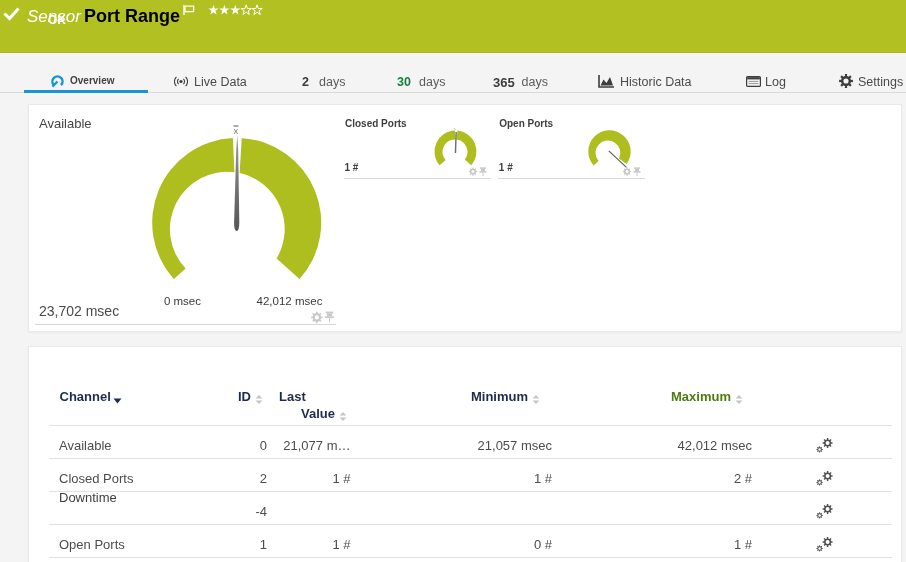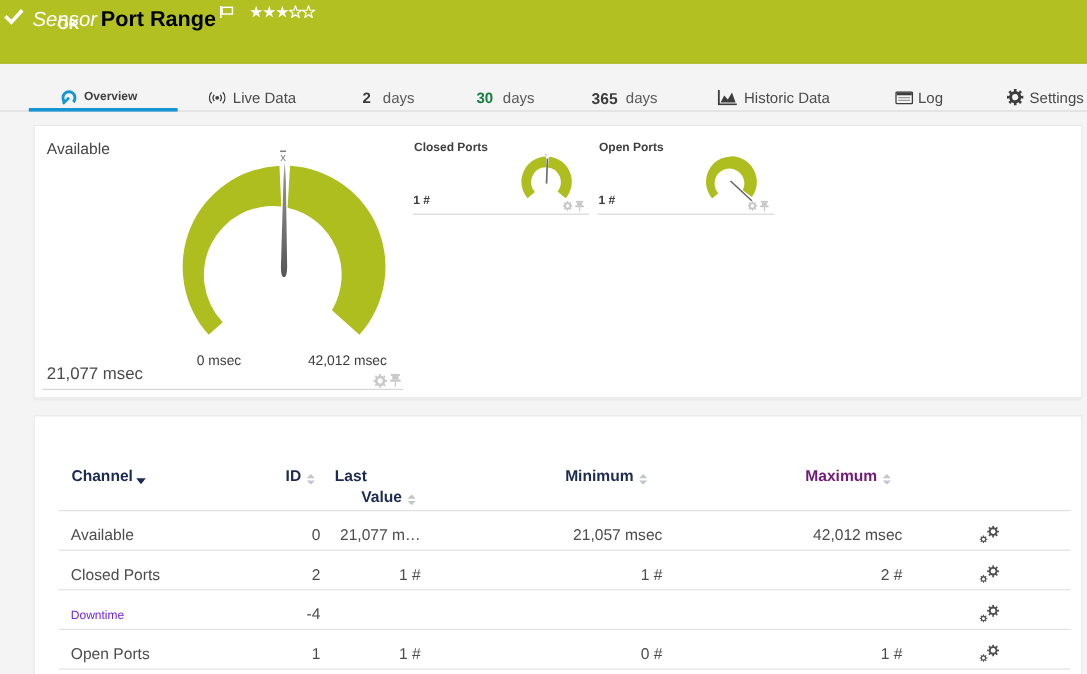--- a/index.html
+++ b/index.html
@@ -101,21 +101,21 @@
 
     <path d="M410.65 60.28 A21 21 0 0 1 425.99 25.51 L426.20 34.40 A12.4 12.4 0 0 0 416.71 55.01 Z" fill="#aebe1f"></path>
     <path d="M428.48 25.59 A21 21 0 0 1 442.35 60.28 L435.71 54.51 A12.4 12.4 0 0 0 427.63 34.51 Z" fill="#aebe1f"></path>
     <line x1="427.18" y1="27.01" x2="426.45" y2="48.0" stroke="#6d6d6d" stroke-width="1.4"></line>
     <line x1="424.9" y1="23.2" x2="427.0" y2="24.6" stroke="#c2c2c2" stroke-width="0.9"></line>
 
     <path d="M564.50 60.41 A21.2 21.2 0 1 1 597.54 59.11 L589.96 53.50 A12.4 12.4 0 1 0 569.54 56.03 Z" fill="#aebe1f"></path>
     <line x1="597.47" y1="62.32" x2="579.77" y2="45.82" stroke="#5f5f5f" stroke-width="1.2"></line>
   </svg>
 
-  <span class="abs" style="left:10px;top:197.5px;font-size:14px;color:#4a4a4a">21,077 msec</span>
+  <span class="abs" style="left:10px;top:197.5px;font-size:14px;color:#4a4a4a">23,702 msec</span>
   <div class="abs" style="left:117px;top:189.5px;width:73px;text-align:center;font-size:11.5px;color:#3b3b3b">0 msec</div>
   <div class="abs" style="left:224px;top:189.5px;width:73px;text-align:center;font-size:11.5px;color:#3b3b3b">42,012 msec</div>
 
   <svg class="abs" style="left:282px;top:205.5px" width="25" height="13" viewBox="0 0 25 13">
       <g fill="#c9c9c9">
         <path d="M4.14 2.38 L5.09 2.11 L4.95 0.66 L6.65 0.66 L6.51 2.11 L7.46 2.38 L8.33 2.86 L9.25 1.74 L10.46 2.95 L9.34 3.87 L9.82 4.74 L10.09 5.69 L11.54 5.55 L11.54 7.25 L10.09 7.11 L9.82 8.06 L9.34 8.93 L10.46 9.85 L9.25 11.06 L8.33 9.94 L7.46 10.42 L6.51 10.69 L6.65 12.14 L4.95 12.14 L5.09 10.69 L4.14 10.42 L3.27 9.94 L2.35 11.06 L1.14 9.85 L2.26 8.93 L1.78 8.06 L1.51 7.11 L0.06 7.25 L0.06 5.55 L1.51 5.69 L1.78 4.74 L2.26 3.87 L1.14 2.95 L2.35 1.74 L3.27 2.86 Z"></path>
         <circle cx="5.8" cy="6.4" r="2.1" fill="#fff"></circle>
         <rect x="14.8" y="0.6" width="7.4" height="1.7"></rect>
         <rect x="15.9" y="2.3" width="5.2" height="3.0"></rect>
         <rect x="14.1" y="5.3" width="8.8" height="1.8"></rect>
@@ -168,21 +168,21 @@
   <span class="abs" style="left:228px;top:59.2px;width:78px;text-align:right;font-size:13px;font-weight:bold;color:#1c2b50">Value</span>
   <svg class="abs" style="left:310px;top:65px" width="8" height="9" viewBox="0 0 8 9">
       <path d="M4 0 L7.4 3.6 H0.6 Z" fill="#c3c6cc"></path>
       <path d="M4 9 L0.6 5.4 H7.4 Z" fill="#c3c6cc"></path>
     </svg>
   <span class="abs" style="left:413px;top:42px;width:86px;text-align:right;font-size:13px;font-weight:bold;color:#1c2b50">Minimum</span>
   <svg class="abs" style="left:503px;top:48px" width="8" height="9" viewBox="0 0 8 9">
       <path d="M4 0 L7.4 3.6 H0.6 Z" fill="#c3c6cc"></path>
       <path d="M4 9 L0.6 5.4 H7.4 Z" fill="#c3c6cc"></path>
     </svg>
-  <span class="abs" style="left:613px;top:42px;width:89px;text-align:right;font-size:13px;font-weight:bold;color:#701a75">Maximum</span>
+  <span class="abs" style="left:613px;top:42px;width:89px;text-align:right;font-size:13px;font-weight:bold;color:#4d7c0f">Maximum</span>
   <svg class="abs" style="left:706px;top:48px" width="8" height="9" viewBox="0 0 8 9">
       <path d="M4 0 L7.4 3.6 H0.6 Z" fill="#c3c6cc"></path>
       <path d="M4 9 L0.6 5.4 H7.4 Z" fill="#c3c6cc"></path>
     </svg>
 
   <div class="abs" style="left:19.5px;top:78px;width:843px;border-top:1px solid #e2e2e2"></div>
   <div class="abs" style="left:19.5px;top:111px;width:843px;border-top:1px solid #e2e2e2"></div>
   <div class="abs" style="left:19.5px;top:144px;width:843px;border-top:1px solid #e2e2e2"></div>
   <div class="abs" style="left:19.5px;top:177.2px;width:843px;border-top:1px solid #e2e2e2"></div>
   <div class="abs" style="left:19.5px;top:209.8px;width:843px;border-top:1px solid #e2e2e2"></div>
@@ -192,21 +192,21 @@
   <span class="abs" style="left:241.5px;top:90.8px;width:80px;text-align:right;font-size:13px;color:#4c4c4c">21,077 m…</span>
   <span class="abs" style="left:423px;top:90.8px;width:100px;text-align:right;font-size:13px;color:#4c4c4c">21,057 msec</span>
   <span class="abs" style="left:623px;top:90.8px;width:100px;text-align:right;font-size:13px;color:#4c4c4c">42,012 msec</span>
 
   <span class="abs" style="left:30px;top:123.5px;font-size:13px;color:#4c4c4c">Closed Ports</span>
   <span class="abs" style="left:178px;top:123.5px;width:60px;text-align:right;font-size:13px;color:#4c4c4c">2</span>
   <span class="abs" style="left:241.5px;top:123.5px;width:80px;text-align:right;font-size:13px;color:#4c4c4c">1 #</span>
   <span class="abs" style="left:423px;top:123.5px;width:100px;text-align:right;font-size:13px;color:#4c4c4c">1 #</span>
   <span class="abs" style="left:623px;top:123.5px;width:100px;text-align:right;font-size:13px;color:#4c4c4c">2 #</span>
 
-  <span class="abs" style="left:30px;top:161px;font-size:10px;color:#6d28d9">Downtime</span>
+  <span class="abs" style="left:30px;top:143px;font-size:13px;color:#404040">Downtime</span>
   <span class="abs" style="left:178px;top:156.5px;width:60px;text-align:right;font-size:13px;color:#4c4c4c">-4</span>
 
   <span class="abs" style="left:30px;top:189.8px;font-size:13px;color:#4c4c4c">Open Ports</span>
   <span class="abs" style="left:178px;top:189.8px;width:60px;text-align:right;font-size:13px;color:#4c4c4c">1</span>
   <span class="abs" style="left:241.5px;top:189.8px;width:80px;text-align:right;font-size:13px;color:#4c4c4c">1 #</span>
   <span class="abs" style="left:423px;top:189.8px;width:100px;text-align:right;font-size:13px;color:#4c4c4c">0 #</span>
   <span class="abs" style="left:623px;top:189.8px;width:100px;text-align:right;font-size:13px;color:#4c4c4c">1 #</span>
 
   <svg class="abs" style="left:787px;top:91px" width="17" height="17" viewBox="0 0 17 17">
       <g fill="#4f4f4f">

